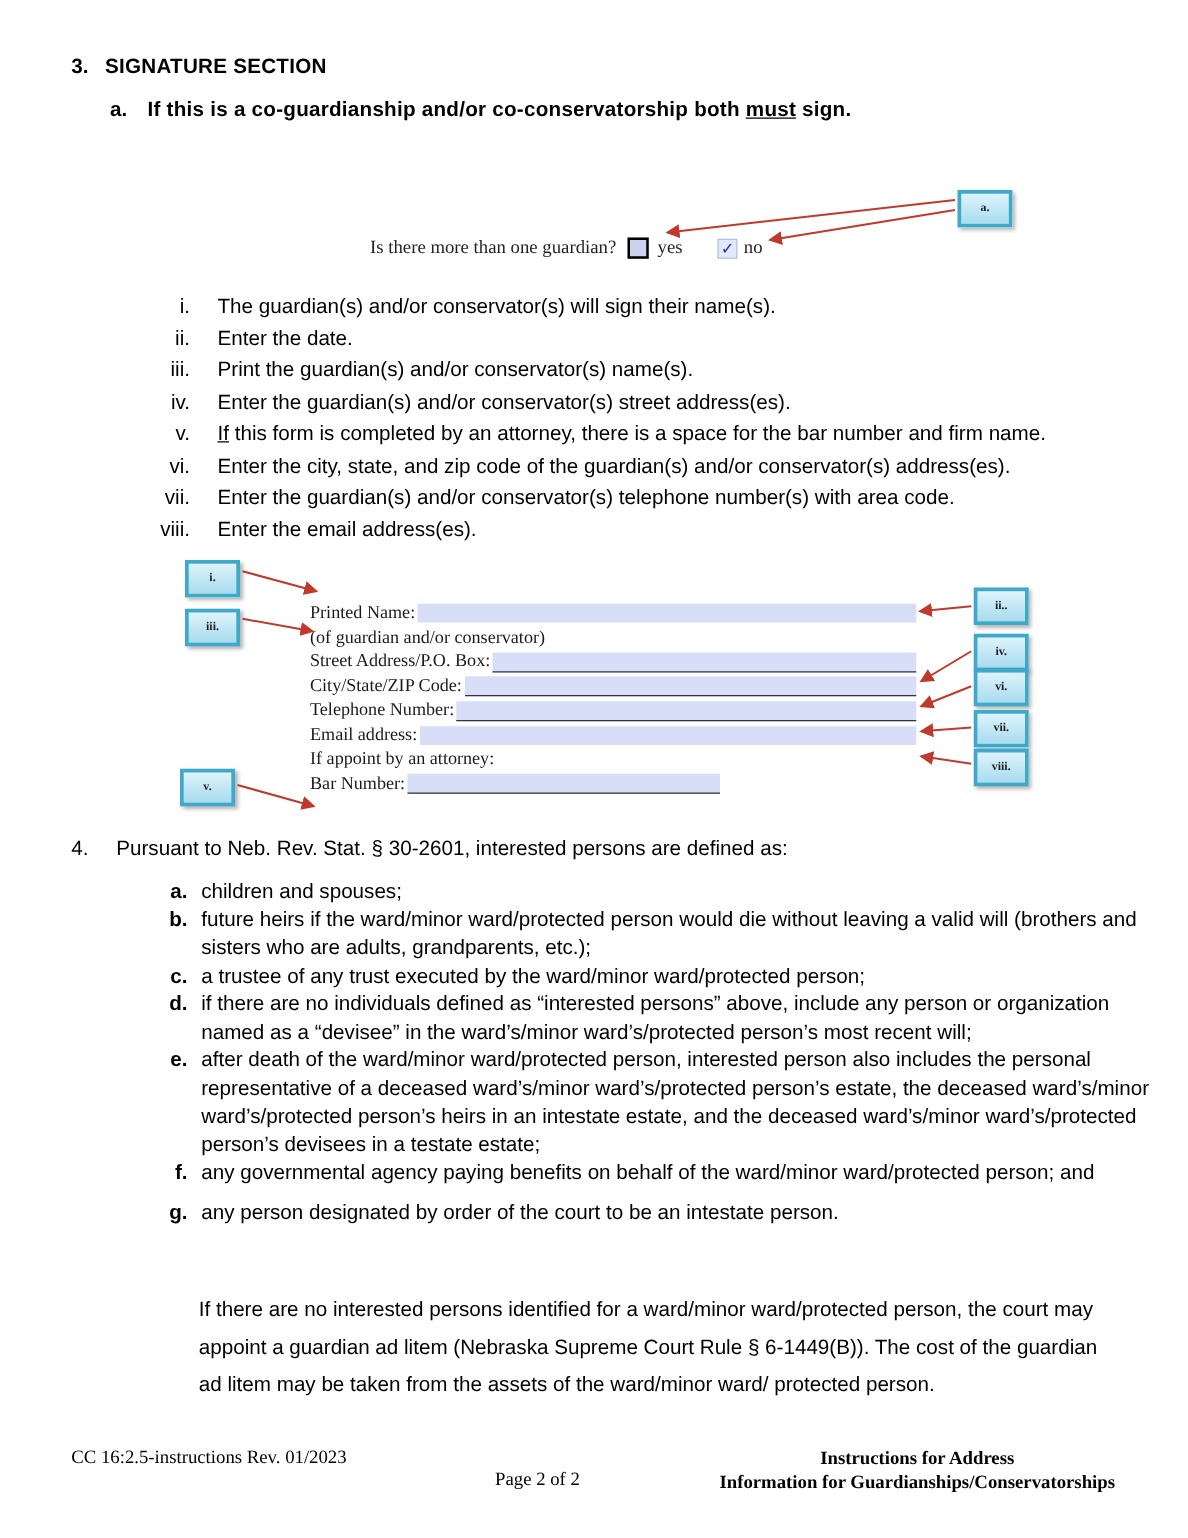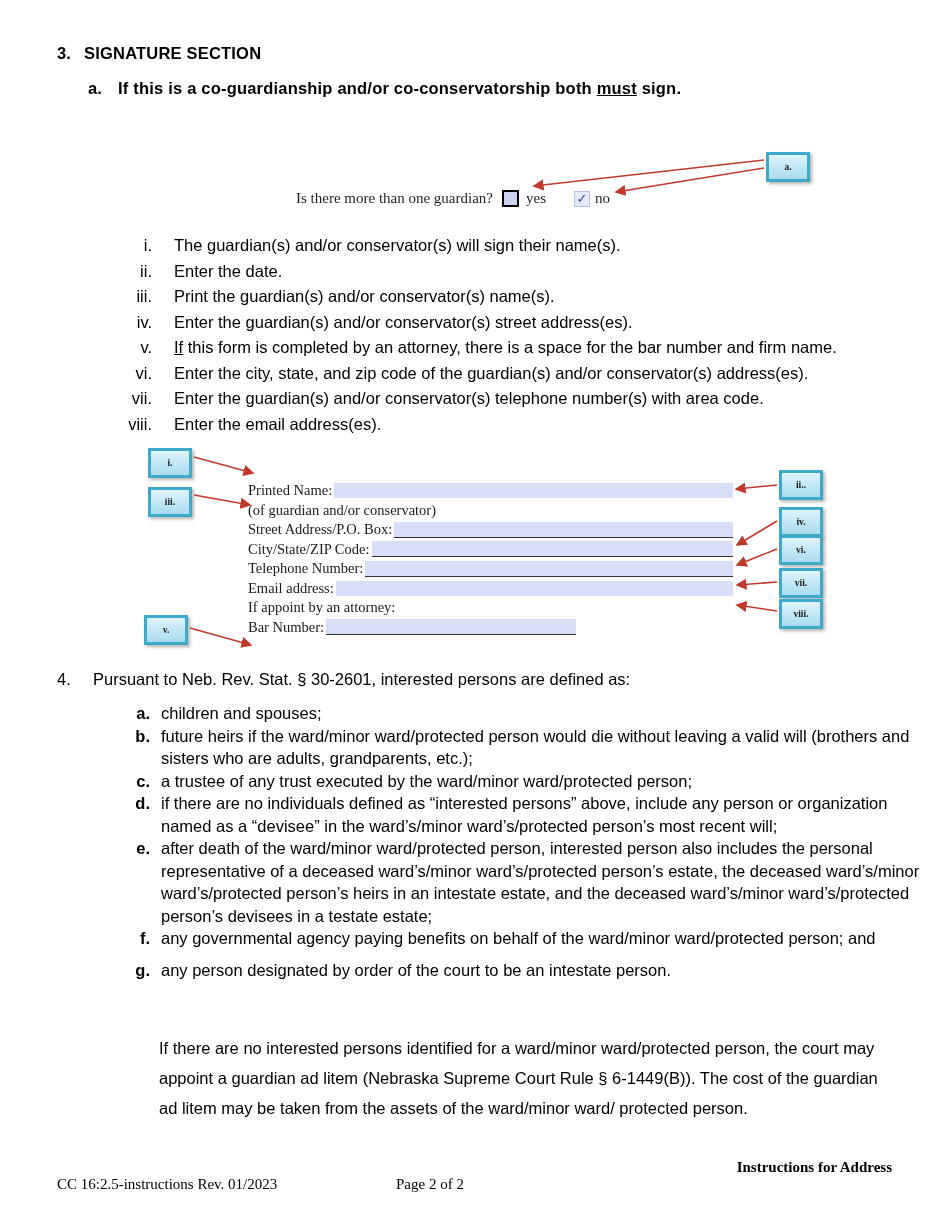--- a/index.html
+++ b/index.html
@@ -196,21 +196,21 @@
   
   .footer {
     position: absolute;
     left: 0;
     top: 1158px;
     width: 950px;
     height: 50px;
     font-family: "Liberation Serif", serif;
     font-size: 15px;
   }
-  .footer .fl { position: absolute; left: 57px; top: 18px; }
+  .footer .fl { position: absolute; left: 57px; top: 0; }
   .footer .fc { position: absolute; left: 396px; top: 18px; }
   .footer .fr {
     position: absolute;
     right: 58px;
     top: 0px;
     text-align: center;
     line-height: 19px;
     font-weight: bold;
   }
 </style>
@@ -402,16 +402,17 @@
     </div>
   </div>
 
   <div class="closing">If there are no interested persons identified for a ward/minor ward/protected person, the court may appoint a guardian ad litem (Nebraska Supreme Court Rule § 6-1449(B)). The cost of the guardian ad litem may be taken from the assets of the ward/minor ward/ protected person.</div>
 
   <div class="footer">
     <span class="fl">CC 16:2.5-instructions Rev. 01/2023</span>
     <span class="fc">Page 2 of 2</span>
     <span class="fr">
       <span style="display:block;">Instructions for Address</span>
+      <span style="display:block;">Information for Guardianships/Conservatorships</span>
     </span>
   </div>
 
 </div>
 
 </body></html>

